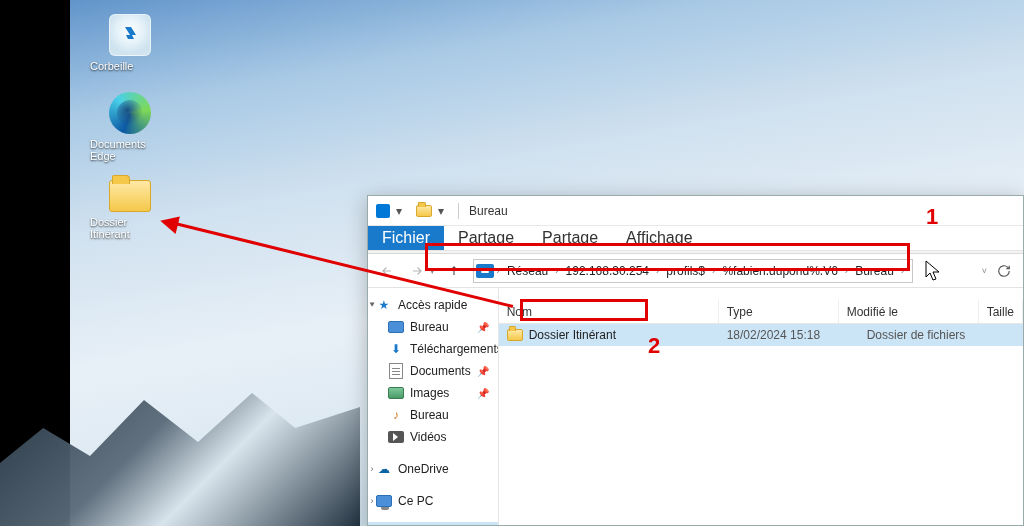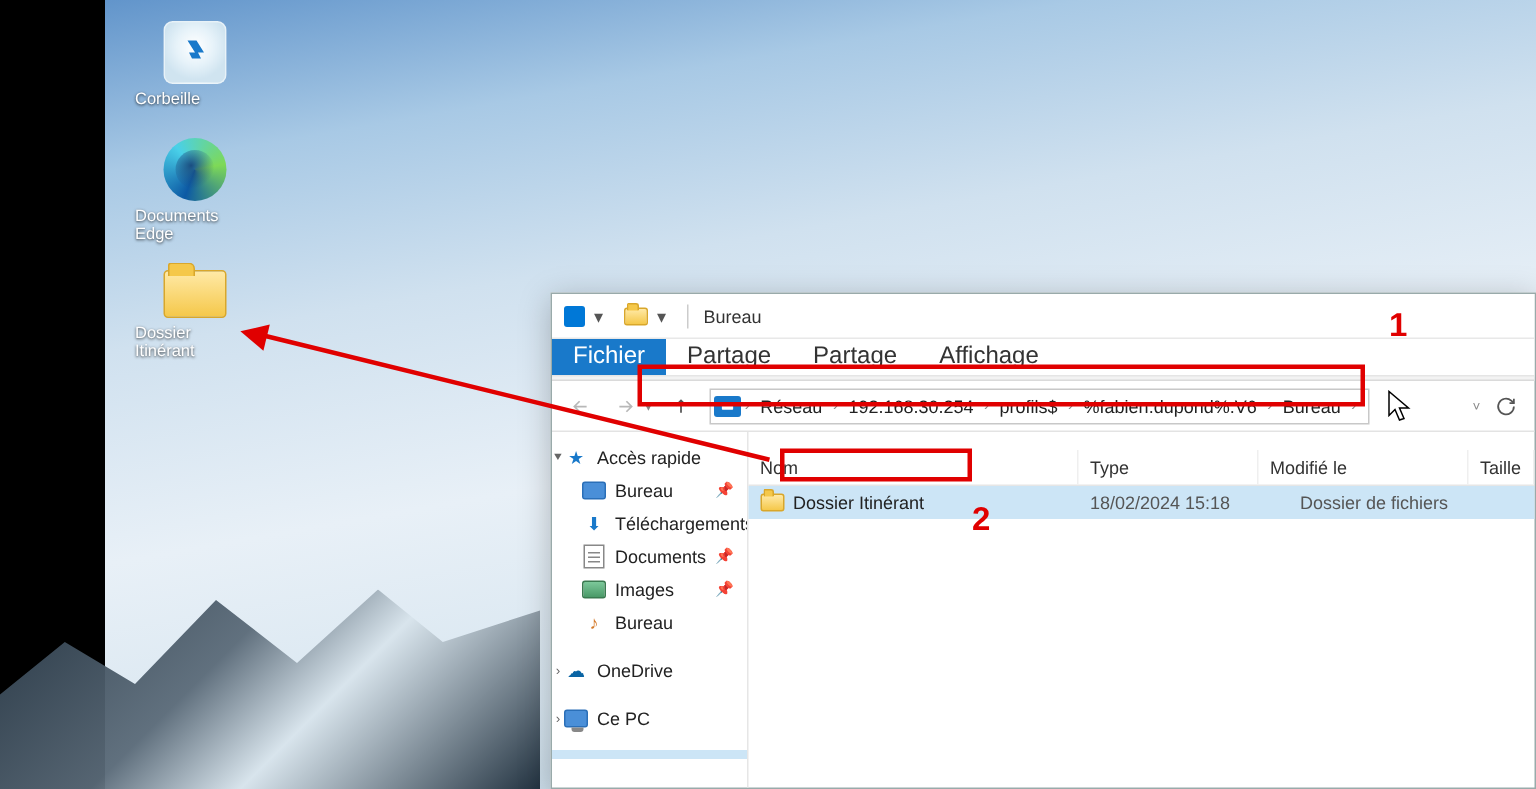--- a/index.html
+++ b/index.html
@@ -263,20 +263,26 @@
         <span class="np-icon">
             <span class="ic-img"></span>
           </span>
         <span>Images</span>
         <span class="pin">📌</span>
       </div>
       <div class="np-item">
         <span class="np-icon ic-music">♪</span>
         <span>Bureau</span>
       </div>
+      <div class="np-item">
+        <span class="np-icon">
+            <span class="ic-video"></span>
+          </span>
+        <span>Vidéos</span>
+      </div>
 
       <div style="height:10px"></div>
       <div class="np-item header">
         <span class="caret">›</span>
         <span class="np-icon ic-onedrive">☁</span>
         <span>OneDrive</span>
       </div>
 
       <div style="height:10px"></div>
       <div class="np-item header">

